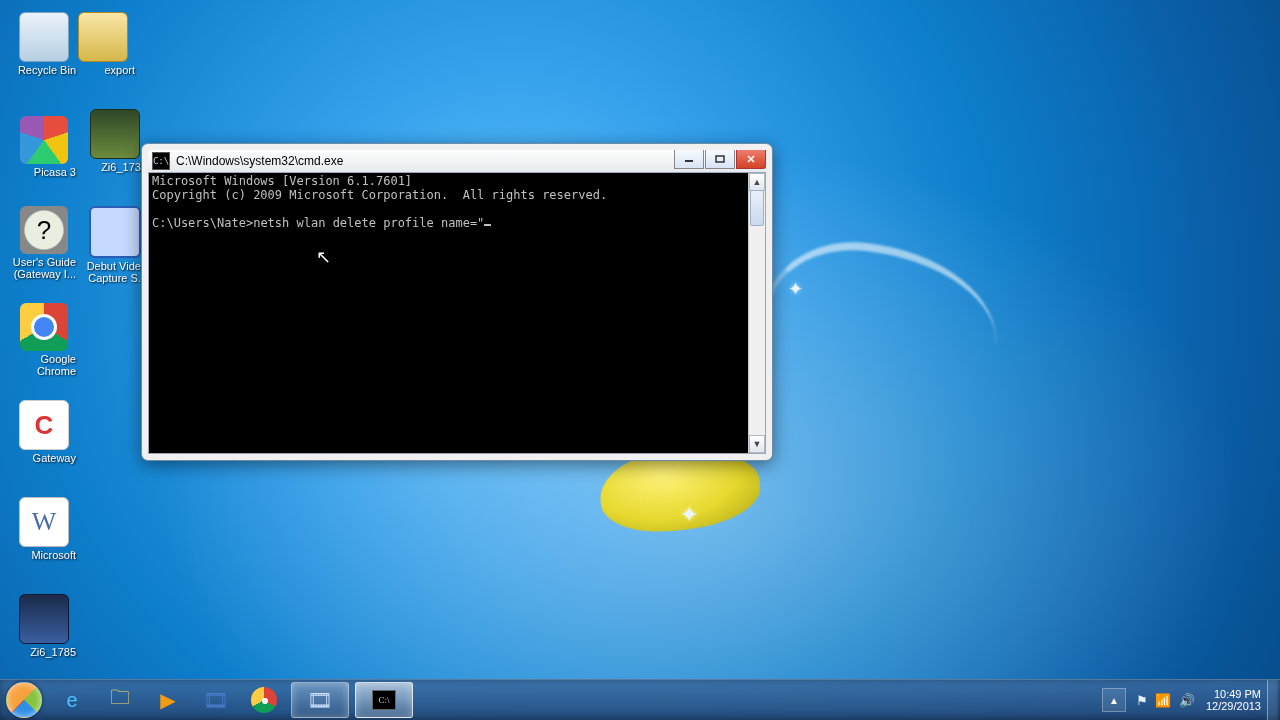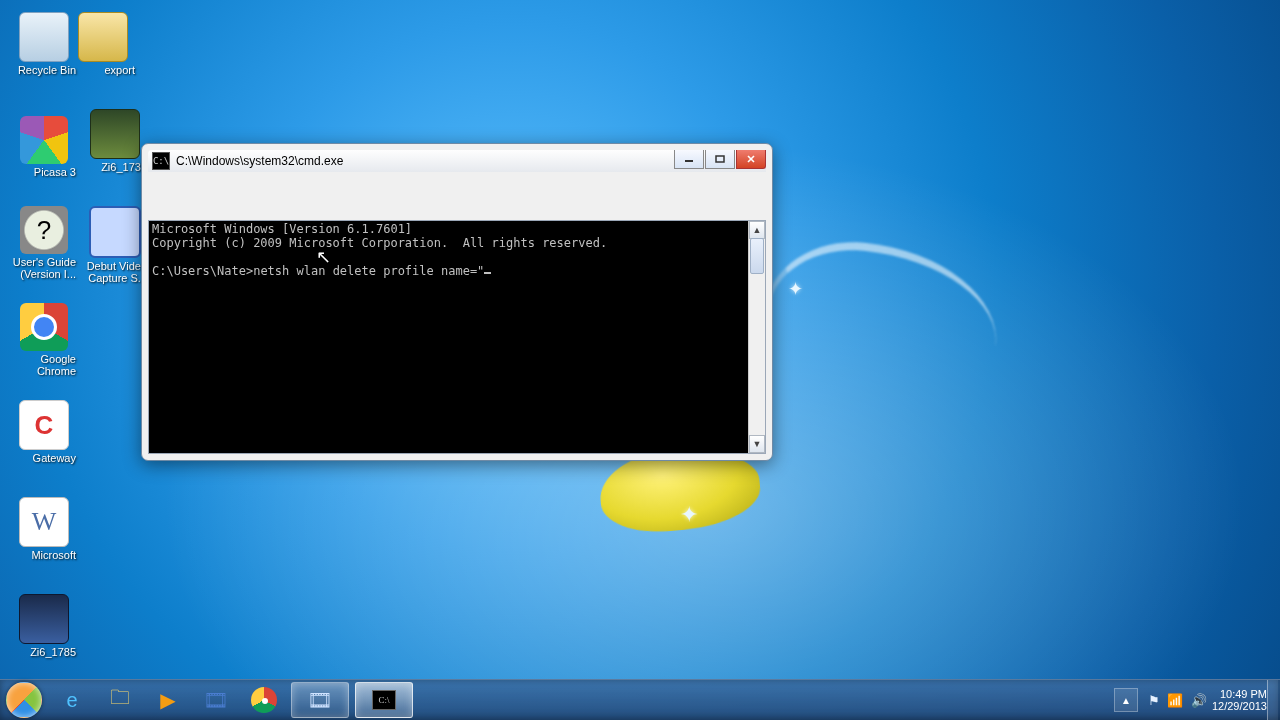--- a/index.html
+++ b/index.html
@@ -83,21 +83,20 @@
     border-top:none;
     background:linear-gradient(#f7f9ff,#d8e4f5);
     display:flex; align-items:center; justify-content:center;
     font-size:10px; cursor:pointer;
   }
   .winbtn.close { background:linear-gradient(#ef7c6e,#d34324); color:#fff; border-color:#a33; border-bottom-right-radius:3px;}
   #cmd-client {
     position:absolute; left:6px; right:6px; top:28px; bottom:6px;
     background:#ffffff; border:1px solid #9ba7b7;
     box-sizing:border-box;
-    margin-top:48px;
   }
   #cmd-output {
     position:absolute; left:0; top:0; right:16px; bottom:0;
     background:#000; color:#c0c0c0;
     font-family:Consolas,"Lucida Console",monospace; font-size:12px; line-height:14px;
     padding:1px 3px; white-space:pre; overflow:hidden;
   }
   #cmd-output .cursor { display:inline-block; width:7px; height:2px; background:#c0c0c0; vertical-align:baseline; position:relative; top:-1px;}
   #cmd-scroll {
     position:absolute; right:0; top:0; bottom:0; width:16px;
@@ -154,21 +153,21 @@
     border:1px solid rgba(255,255,255,0.75);
   }
   #tray {
     margin-left:auto; height:100%; display:flex; align-items:center; padding-right:2px;
   }
   #tray .chev {
     width:22px; height:22px; background:rgba(255,255,255,0.1); border:1px solid rgba(255,255,255,0.3);
     display:flex; align-items:center; justify-content:center; font-size:10px; color:#fff; margin-right:6px; cursor:pointer;
   }
   #tray .ticon { color:#e6f1ff; font-size:13px; margin:0 4px; cursor:pointer; }
-  #tray .clock { color:#fff; font-size:11px; line-height:1.1; text-align:right; margin:0 0; }
+  #tray .clock { color:#fff; font-size:11px; line-height:1.1; text-align:right; margin:0 6px; }
   #showdesktop { width:10px; height:40px; border-left:1px solid rgba(255,255,255,0.4);
     background:rgba(255,255,255,0.08); cursor:pointer; }
 
   
   .g-bin{background:linear-gradient(#e9f2f9,#b7cfe3);border:1px solid #7fa1c0;}
   .g-folder{background:linear-gradient(#f9e6a8,#d6b74a);border:1px solid #a98b22;}
   .g-picasa{background:conic-gradient(#e74c3c 0 72deg,#f1c40f 0 144deg,#2ecc71 0 216deg,#3498db 0 288deg,#9b59b6 0);border-radius:50%;}
   .g-thumb{background:linear-gradient(#2e4727,#6c8b3d);border:1px solid #1e2f19;}
   .g-help{background:radial-gradient(circle,#e9efe0 55%,#888 60%);border-radius:50%;}
   .g-film{background:#c6d9ff;border:2px solid #2c5db5;}
@@ -199,21 +198,21 @@
       <div class="di" style="left: 6px; top: 110px;">
         <div class="glyph g-picasa"></div>
         <div class="lbl">Picasa 3</div>
       </div>
       <div class="di" style="left: 77px; top: 103px;">
         <div class="glyph g-thumb"></div>
         <div class="lbl">Zi6_1737</div>
       </div>
       <div class="di" style="left: 6px; top: 200px;">
         <div class="glyph g-help">?</div>
-        <div class="lbl">User's Guide (Version I...</div>
+        <div class="lbl">User's Guide (Gateway I...</div>
       </div>
       <div class="di" style="left: 77px; top: 200px;">
         <div class="glyph g-film"></div>
         <div class="lbl">Debut Video Capture S...</div>
       </div>
       <div class="di" style="left: 6px; top: 297px;">
         <div class="glyph g-chrome"></div>
         <div class="lbl">Google Chrome</div>
       </div>
       <div class="di" style="left: 6px; top: 394px;">

